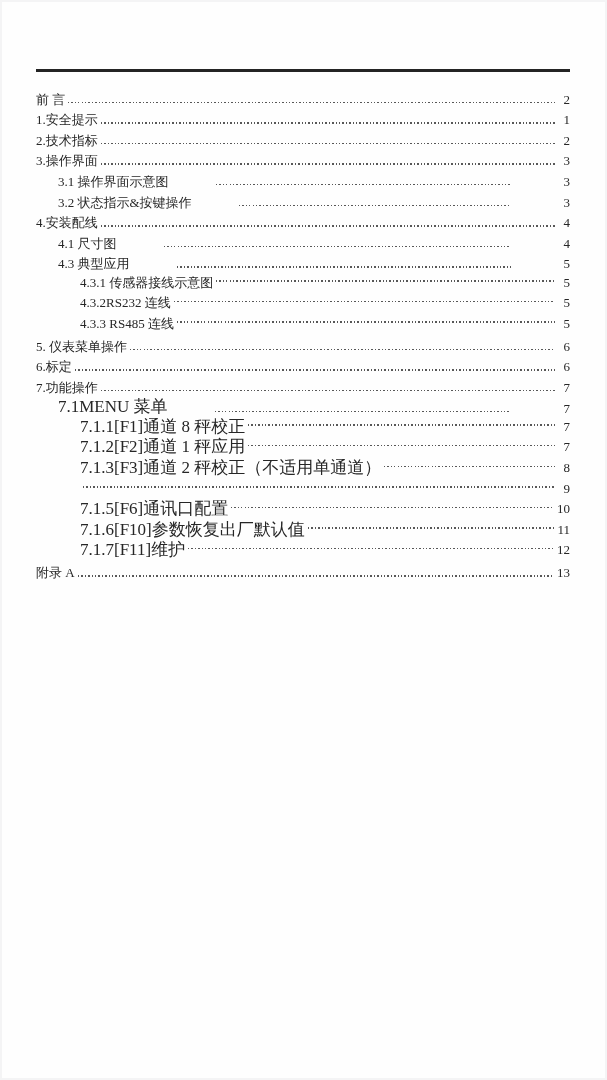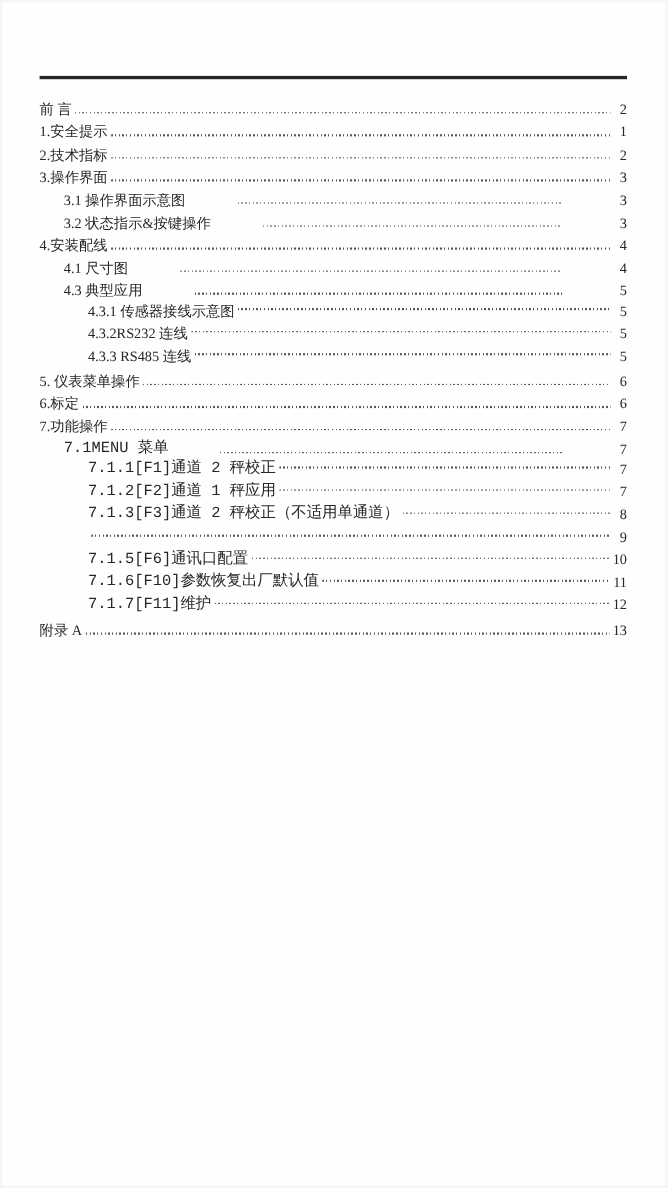--- a/index.html
+++ b/index.html
@@ -35,22 +35,22 @@
   .toc-row.level-1 { padding-left: 22px; gap: 44px; }
   .toc-row.level-2 { padding-left: 44px; align-items: center; }
   .toc-label {
     font-size: 13px;
     color: #262626;
     line-height: 1;
     white-space: nowrap;
     padding-bottom: 3px;
   }
   .toc-row.sans .toc-label {
-    font-family: Liberation Mono, monospace;
-    font-size: 14px;
+    font-family: Liberation Serif, serif;
+    font-size: 17px;
   }
   .toc-leader {
     flex: 1;
     height: 1.4px;
     margin: 0 3px 5.5px 3px;
     background-image: repeating-linear-gradient(
       to right,
       #575757 0, #575757 1.3px,
       transparent 1.3px, transparent 3.4px);
   }
@@ -143,21 +143,21 @@
     <span class="toc-label">7.功能操作</span>
     <span class="toc-leader"></span>
     <span class="toc-page">7</span>
   </div>
       <div class="toc-row level-1 sans">
     <span class="toc-label">7.1MENU 菜单</span>
     <span class="toc-leader"></span>
     <span class="toc-page">7</span>
   </div>
       <div class="toc-row level-2 sans">
-    <span class="toc-label">7.1.1[F1]通道 2 秤校正</span>
+    <span class="toc-label">7.1.1[F1]通道 8 秤校正</span>
     <span class="toc-leader"></span>
     <span class="toc-page">7</span>
   </div>
       <div class="toc-row level-2 sans">
     <span class="toc-label">7.1.2[F2]通道 1 秤应用</span>
     <span class="toc-leader"></span>
     <span class="toc-page">7</span>
   </div>
       <div class="toc-row level-2 sans">
     <span class="toc-label">7.1.3[F3]通道 2 秤校正（不适用单通道）</span>

